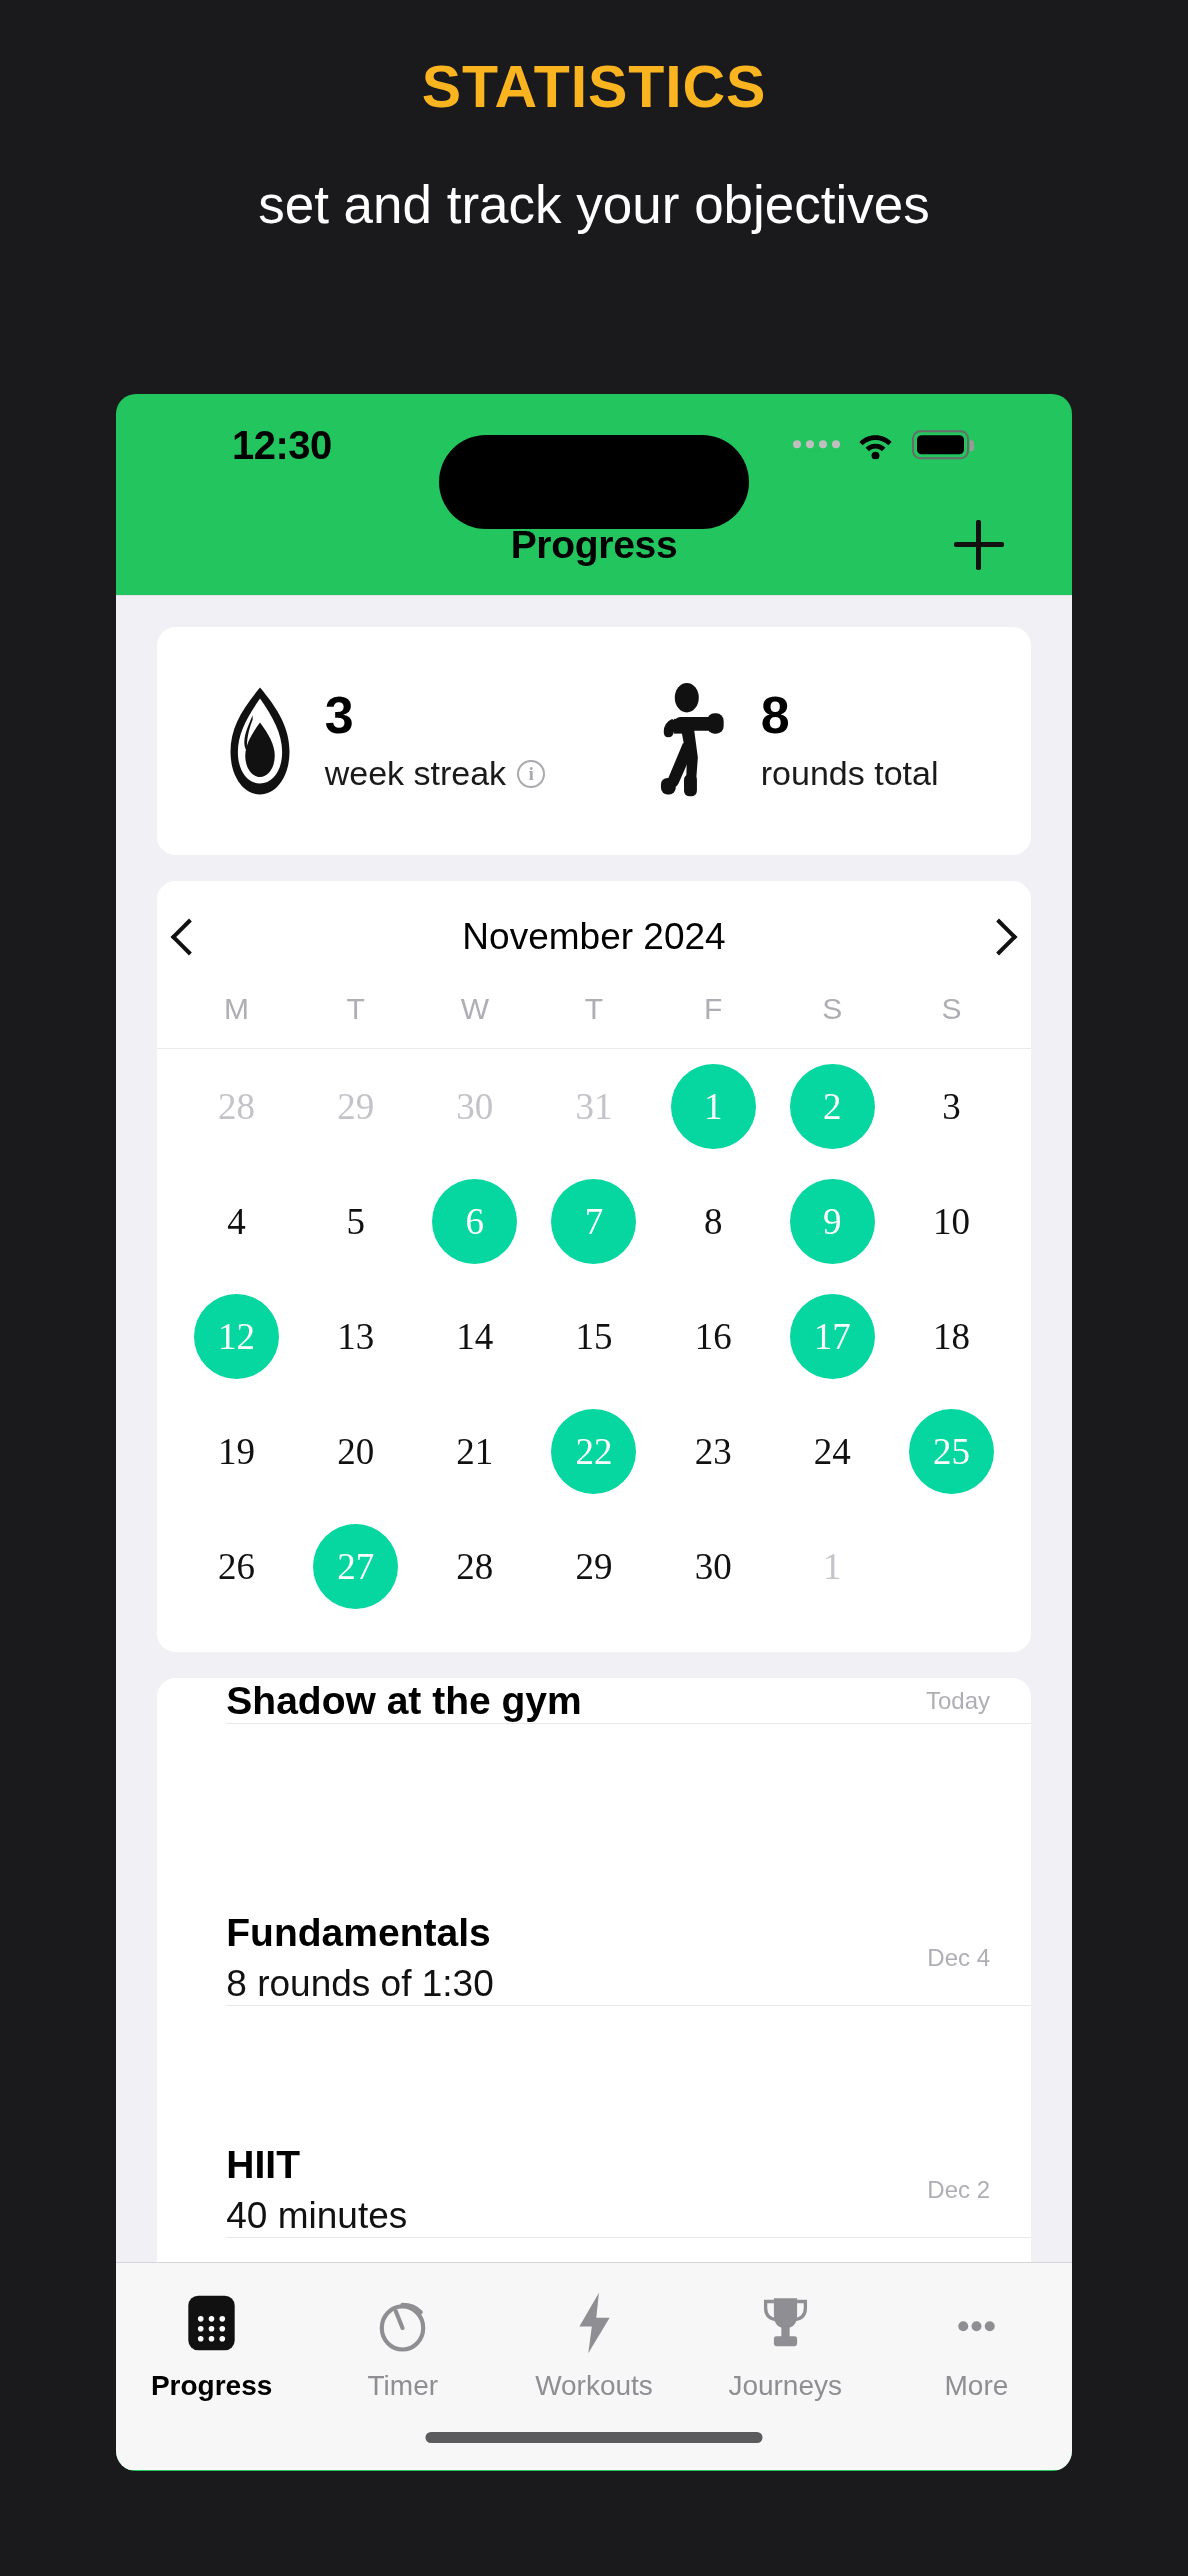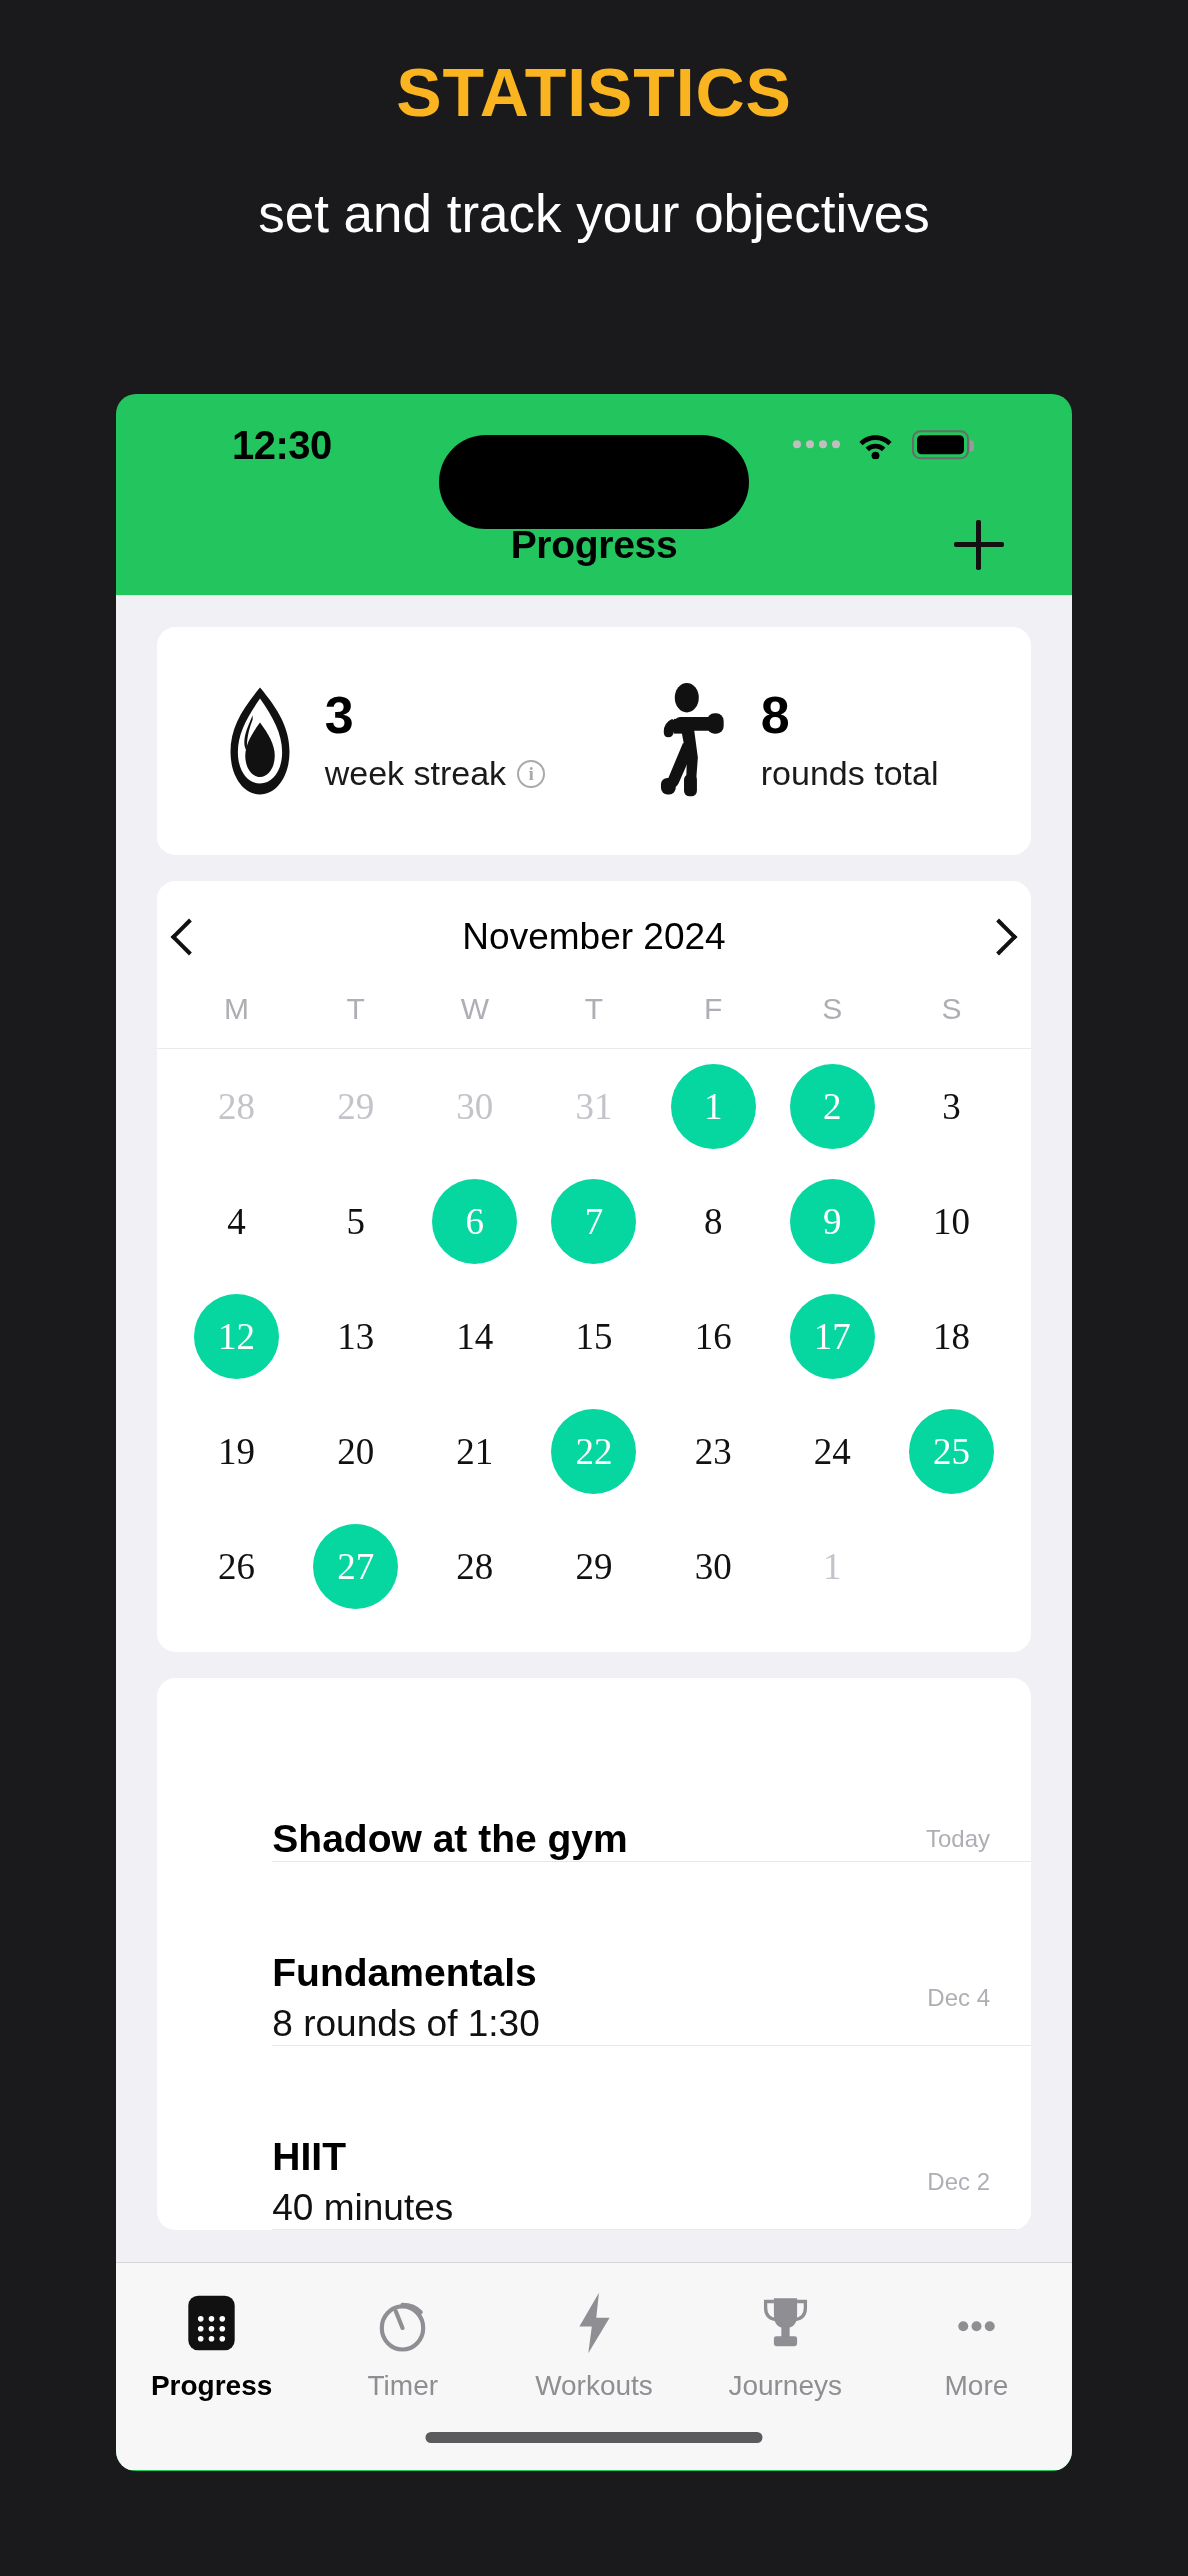--- a/index.html
+++ b/index.html
@@ -6,21 +6,21 @@
   html, body { width:1188px; height:2576px; }
   body {
     background:#1A1A1C;
     font-family:"Liberation Sans", sans-serif;
     overflow:hidden;
   }
 
   
   .promo { width:1188px; padding-top:57px; text-align:center; }
   .promo-title {
-    font-size:68px; font-weight:bold; letter-spacing:0.9px;
+    font-size:59px; font-weight:bold; letter-spacing:0.9px;
     color:#F9B41F; line-height:1.05;
   }
   .promo-sub {
     margin-top:57px; font-size:53px; font-weight:400;
     color:#FFFFFF; line-height:1.1;
   }
 
   
   .phone {
     position:absolute; left:116px; top:394px;
@@ -134,23 +134,22 @@
     width:85px; height:85px; border-radius:50%;
     display:flex; align-items:center; justify-content:center;
     font-size:37px; color:#111;font-family:Liberation Serif, serif;
   }
   .day.muted span { color:#C3C3C9; }
   .day.on span { background:#06D6A0; color:#fff; }
 
   
   .hist-card { padding:0 0 0 39px; overflow:hidden; }
   .hist-row {
-    display:flex; align-items:flex-end; position:relative;
-    height:184px;
-    margin-left:46px;
+    display:flex; align-items:flex-start; position:relative;
+    height:232px;
   }
   .hist-row .bar {
     width:8.3px; border-radius:3.7px; background:#9B9BA1; flex:none;
     margin:31px 0;
   }
   .hist-row.green .bar { background:#06D6A0; }
   .hist-main {
     flex:1; display:flex; align-items:center; justify-content:space-between;
     padding:0 41px 0 22px; position:relative;
   }

